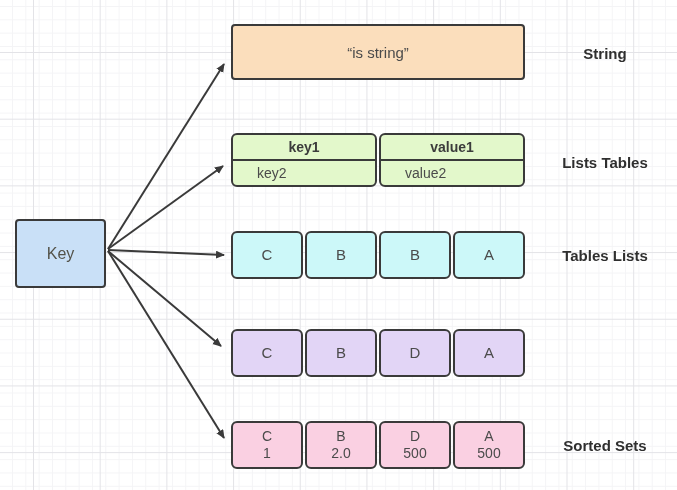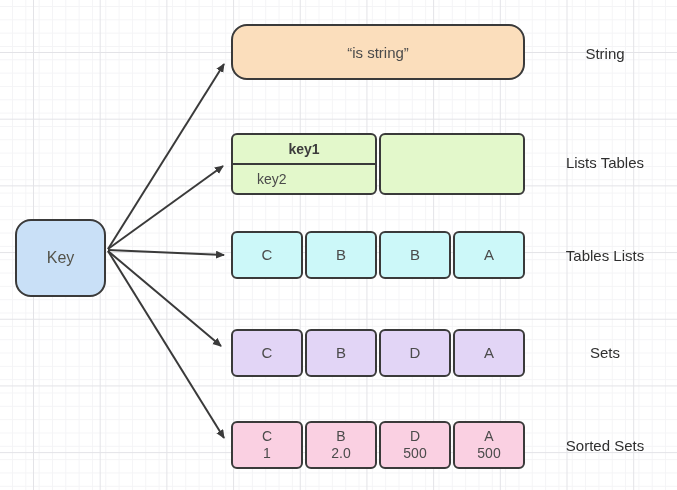--- a/index.html
+++ b/index.html
@@ -21,36 +21,36 @@
     background-position:33px 52px,33px 52px,12px 6px,12px 6px;
   }
   .arrow-layer{
     position:absolute;left:0;top:0;width:677px;height:490px;
     pointer-events:none;
   }
   .node{
     position:absolute;
     box-sizing:border-box;
     border:2px solid #3a3a3a;
-    border-radius:16px;
+    border-radius:4px;
     display:flex;align-items:center;justify-content:center;
     color:#4b4b4b;
     font-size:15px;
   }
   .key-box{
-    left:15px;top:219px;width:91px;height:78px;
+    left:15px;top:219px;width:91px;height:69px;
     background:#c9e0f7;
     font-size:16px;color:#54534a;
   }
   .string-box{
     left:231px;top:24px;width:294px;height:56px;
     background:#fbdebc;
   }
   .hash-table{
-    position:absolute;left:231px;top:133px;width:294px;height:62px;
+    position:absolute;left:231px;top:133px;width:294px;height:54px;
     display:flex;gap:2px;
   }
   .hash-col{
     box-sizing:border-box;
     flex:1;
     border:2px solid #3a3a3a;border-radius:6px;
     background:#e3f8cb;
     display:flex;flex-direction:column;
     color:#4b4b4b;font-size:14px;
   }
@@ -76,21 +76,21 @@
   }
   .row-linked{top:231px;}
   .row-sets{top:329px;}
   .row-sorted{top:421px;}
   .row-linked .cell{background:#ccf8f9;}
   .row-sets .cell{background:#e2d5f6;}
   .row-sorted .cell{background:#fad0e2;font-size:14px;}
   .row-label{
     position:absolute;left:540px;width:130px;height:18px;
     text-align:center;
-    font-size:15px;font-weight:normal;color:#2f2f2f;
+    font-size:15px;font-weight:bold;color:#2f2f2f;
     line-height:18px;
   }
   .label-string{top:45px;}
   .label-hash{top:154px;}
   .label-linked{top:247px;}
   .label-sets{top:344px;}
   .label-sorted{top:437px;}
 </style>
 </head>
 <body>
@@ -119,20 +119,22 @@
   <div class="node string-box">
     <span>“is string”</span>
   </div>
 
   <div class="hash-table">
     <div class="hash-col">
       <div class="hash-header">key1</div>
       <div class="hash-data">key2</div>
     </div>
     <div class="hash-col">
+      <div class="hash-header">value1</div>
+      <div class="hash-data">value2</div>
     </div>
   </div>
 
   <div class="cell-row row-linked">
     <div class="cell">
         <span>C</span>
       </div>
     <div class="cell">
         <span>B</span>
       </div>
@@ -174,16 +176,15 @@
     </div>
     <div class="cell">
       <span>A</span>
       <span>500</span>
     </div>
   </div>
 
   <div class="row-label label-string">String</div>
   <div class="row-label label-hash">Lists Tables</div>
   <div class="row-label label-linked">Tables Lists</div>
-  <div class="row-label label-sets">Sets</div>
   <div class="row-label label-sorted">Sorted Sets</div>
 
 </div>
 
 </body></html>

